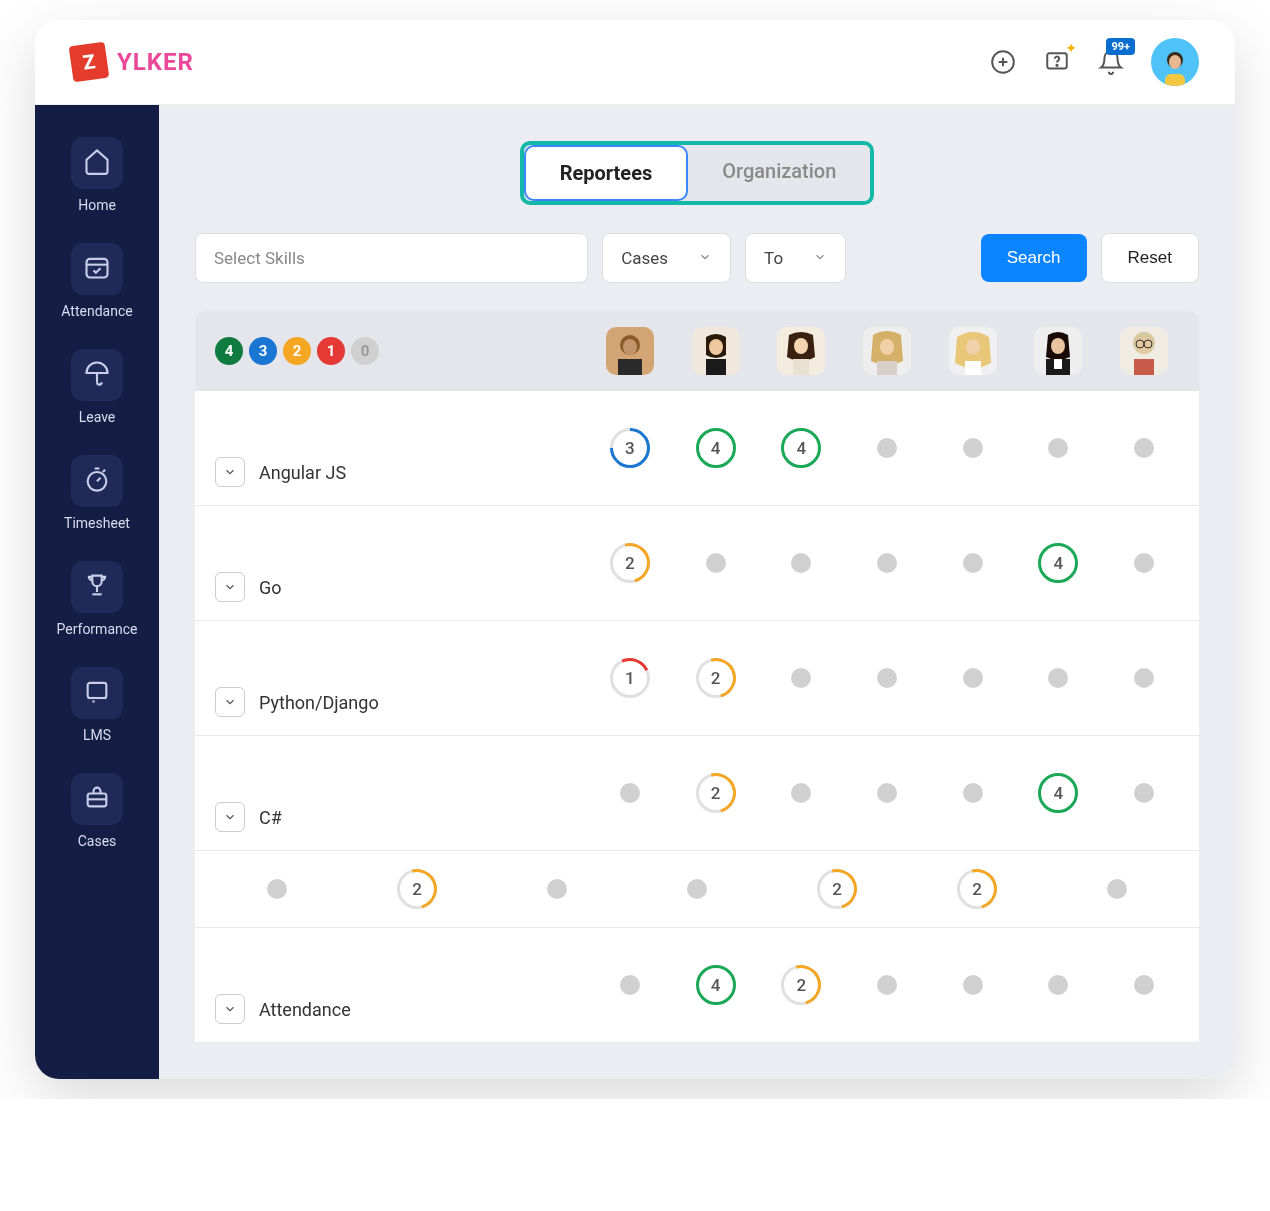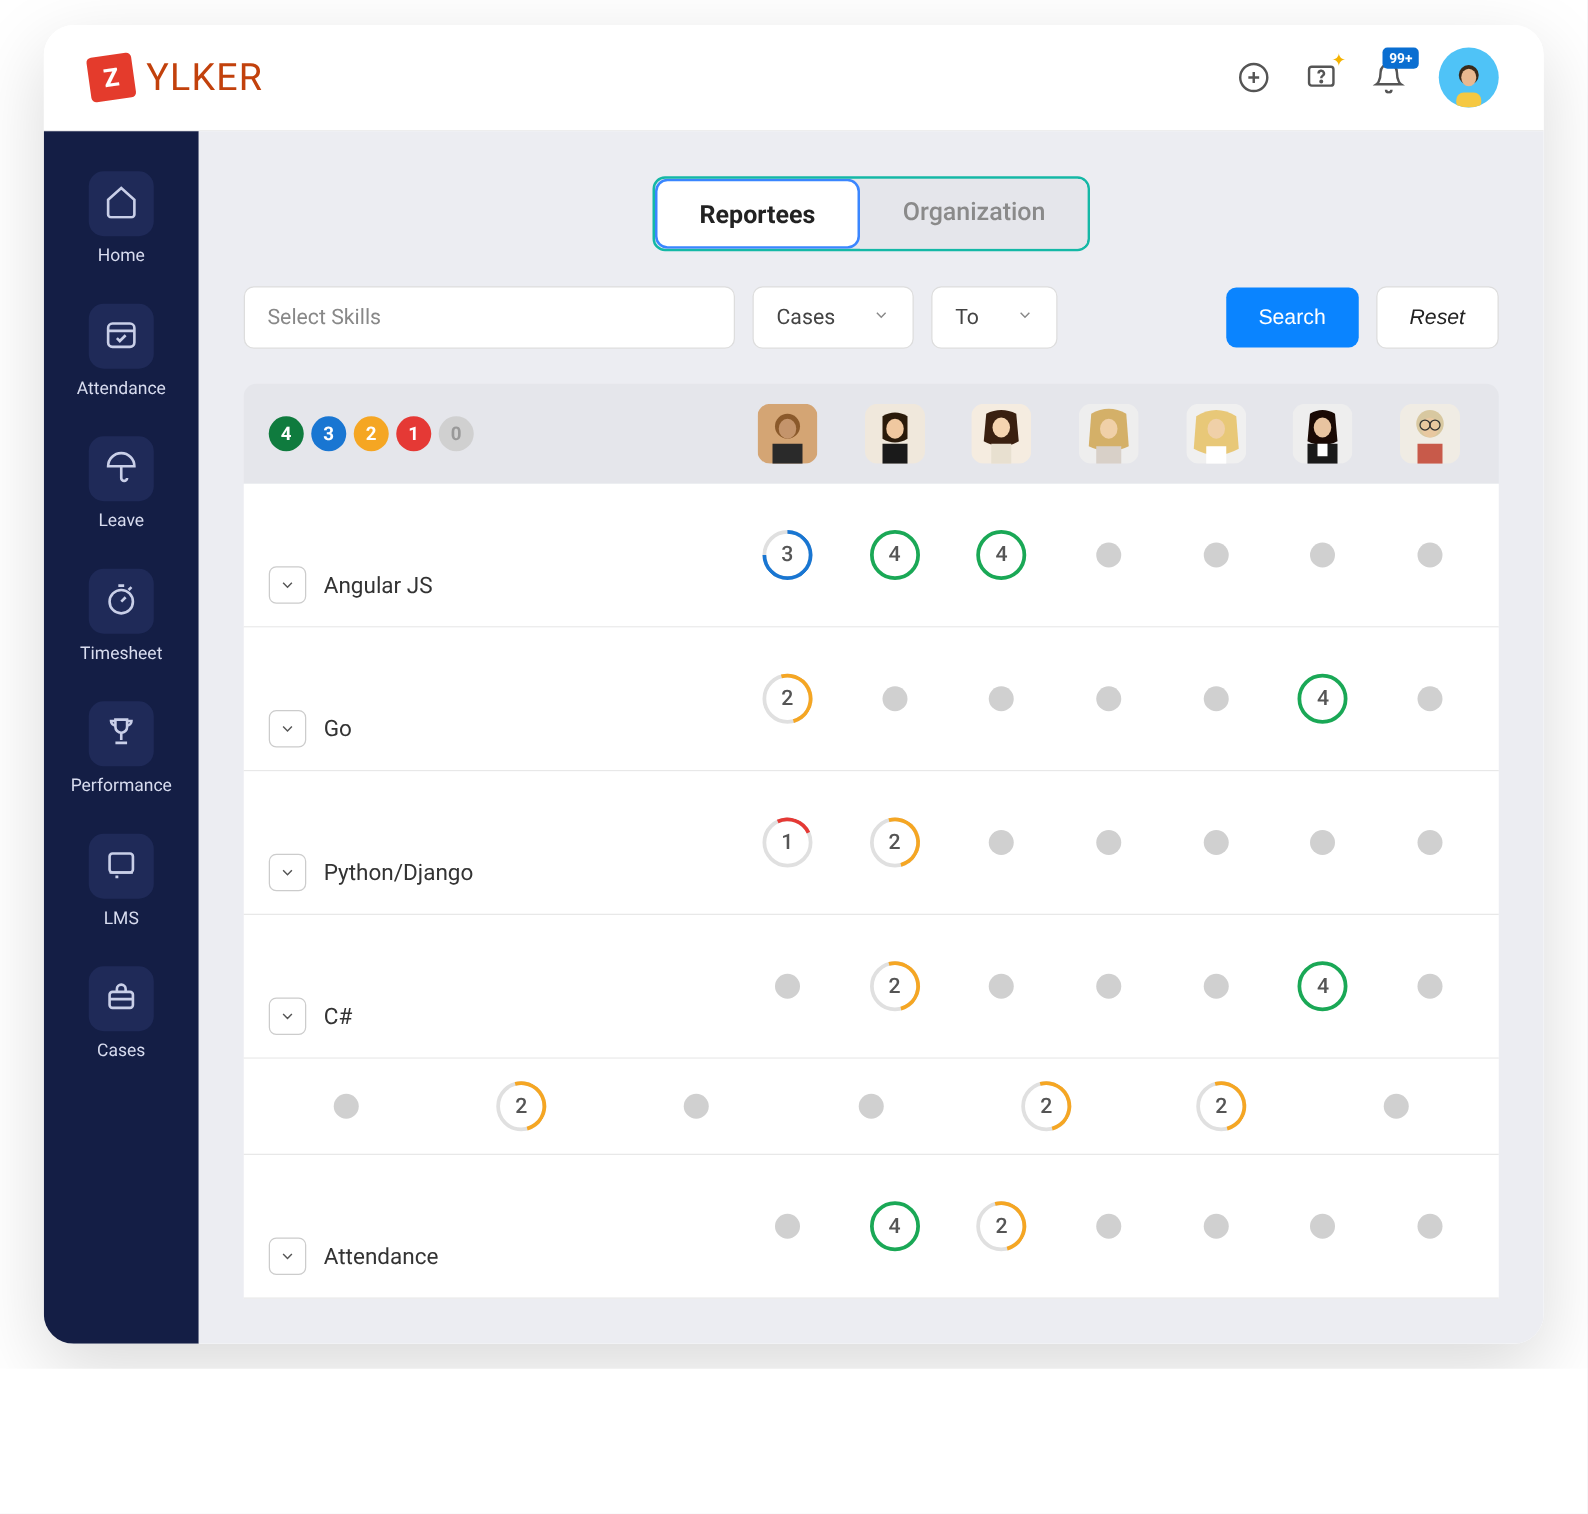--- a/index.html
+++ b/index.html
@@ -24,21 +24,21 @@
   padding: 18px 36px;
   border-bottom: 1px solid #eee;
   background: #fff;
 }
 .logo { display: flex; align-items: center; gap: 4px; }
 .logo-badge {
   width: 36px; height: 36px; background: #e43b2c;
   transform: rotate(-8deg); display: flex; align-items: center; justify-content: center;
   color: #fff; font-weight: 800; font-size: 20px; border-radius: 4px;
 }
-.logo-text { font-weight: 400; font-size: 30px; color: #c2410c; letter-spacing: 1px; margin-left: 6px; }
+.logo-text { font-weight: 700; font-size: 24px; color: #ec4899; letter-spacing: 1px; margin-left: 6px; }
 .header-actions { display: flex; align-items: center; gap: 26px; }
 .hicon { width: 28px; height: 28px; display: flex; align-items: center; justify-content: center; color: #555; cursor: pointer; position: relative; }
 .hicon svg { width: 26px; height: 26px; }
 .sparkle { position: absolute; top: -8px; right: -6px; color: #f5b301; font-size: 14px; }
 .bell-badge { position: absolute; top: -10px; right: -10px; background: #0a6ed1; color: #fff; font-size: 11px; font-weight: 700; padding: 2px 5px; border-radius: 4px; }
 .avatar-main { width: 48px; height: 48px; border-radius: 50%; background: #4fc3f7; display: flex; align-items: flex-end; justify-content: center; overflow: hidden; cursor: pointer; }
 .avatar-main svg { width: 40px; height: 40px; }
 
 
 .body { display: flex; flex: 1; min-height: 940px; }
@@ -47,30 +47,30 @@
 .sidebar { width: 124px; background: #141e45; padding: 24px 0; display: flex; flex-direction: column; align-items: center; gap: 14px; }
 .nav-item { width: 100px; display: flex; flex-direction: column; align-items: center; gap: 8px; cursor: pointer; padding: 8px 0; }
 .nav-icon-box { width: 52px; height: 52px; border-radius: 12px; background: #1f2a58; display: flex; align-items: center; justify-content: center; color: #c9cfe8; }
 .nav-icon-box svg { width: 28px; height: 28px; }
 .nav-label { color: #d8dcef; font-size: 14px; text-align: center; }
 
 
 .main { flex: 1; background: #ecedf2; padding: 36px; display: flex; flex-direction: column; gap: 28px; }
 
 .tabs { display: flex; justify-content: center; }
-.tabs-inner { display: flex; background: #e5e6eb; border-radius: 10px; overflow: hidden; border: 2px solid #14b8a6; justify-content: center; }
+.tabs-inner { display: flex; background: #e5e6eb; border-radius: 10px; overflow: hidden; border: 4px solid #14b8a6; justify-content: center; }
 .tab { padding: 14px 34px; font-size: 20px; color: #8a8a8a; cursor: pointer; background: #e5e6eb; font-weight: 500; }
 .tab.active { background: #fff; color: #222; font-weight: 700; border: 2px solid #3a86ff; border-radius: 10px; }
 
 .filters { display: flex; align-items: center; gap: 14px; }
 .select-skills { flex: 1; background: #fff; border: 1px solid #ddd; border-radius: 8px; padding: 14px 18px; color: #888; font-size: 17px; cursor: pointer; }
 .dropdown { background: #fff; border: 1px solid #ddd; border-radius: 8px; padding: 14px 18px; color: #444; font-size: 17px; display: flex; align-items: center; gap: 30px; cursor: pointer; }
 .dropdown svg { width: 14px; height: 14px; color: #888; }
 .btn-search { background: #0a84ff; color: #fff; border: none; border-radius: 8px; padding: 14px 26px; font-size: 17px; font-weight: 500; cursor: pointer; }
-.btn-reset { background: #fff; color: #222; border: 1px solid #ddd; border-radius: 8px; padding: 14px 26px; font-size: 17px; cursor: pointer; font-style: italic; }
+.btn-reset { background: #fff; color: #222; border: 1px solid #ddd; border-radius: 8px; padding: 14px 26px; font-size: 17px; cursor: pointer; }
 .spacer { flex: 0.3; }
 
 
 .table { background: transparent; }
 .table-header-row { display: flex; align-items: center; background: #e5e6eb; border-radius: 10px 10px 0 0; padding: 16px 12px; }
 .skill-col { width: 380px; display: flex; align-items: center; gap: 8px; padding-left: 8px; }
 .legend { display: flex; gap: 6px; }
 .legend-dot { width: 28px; height: 28px; border-radius: 50%; display: flex; align-items: center; justify-content: center; color: #fff; font-weight: 700; font-size: 15px; }
 .l4 { background: #0f7b3e; } .l3 { background: #1976d2; } .l2 { background: #f5a623; } .l1 { background: #e53935; } .l0 { background: #d0d0d0; color: #999; }
 .user-cols { flex: 1; display: flex; }

